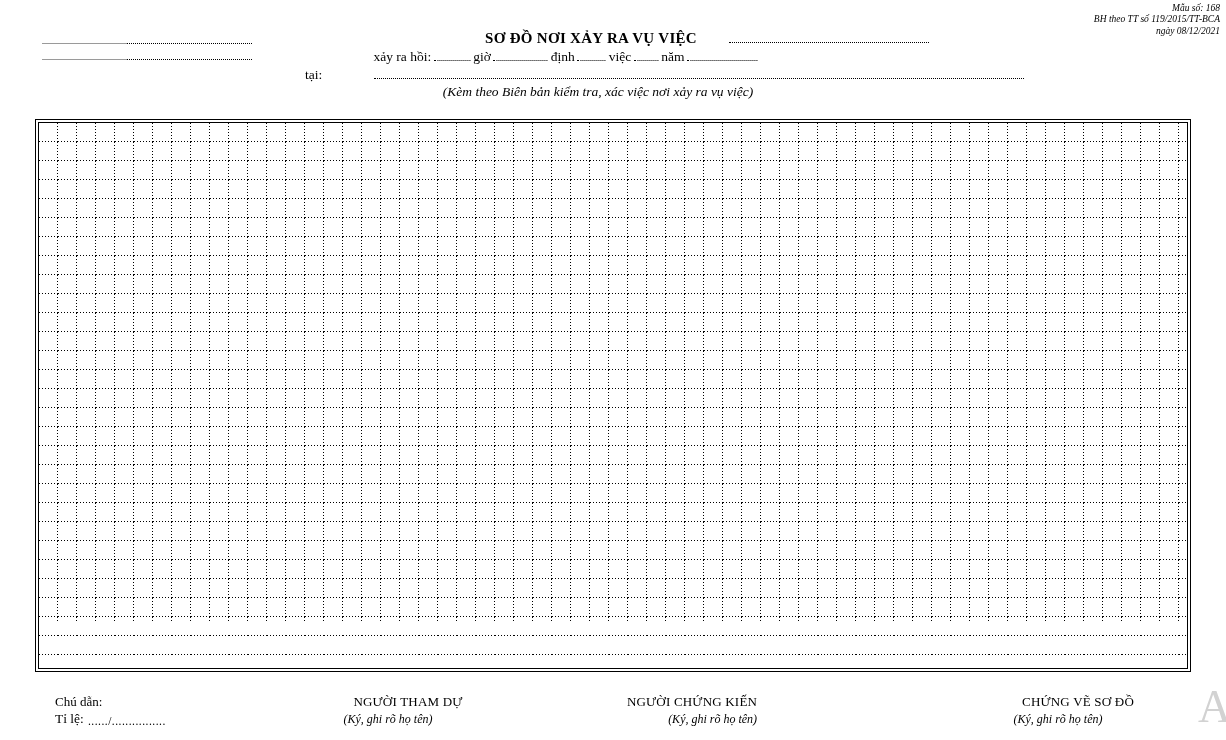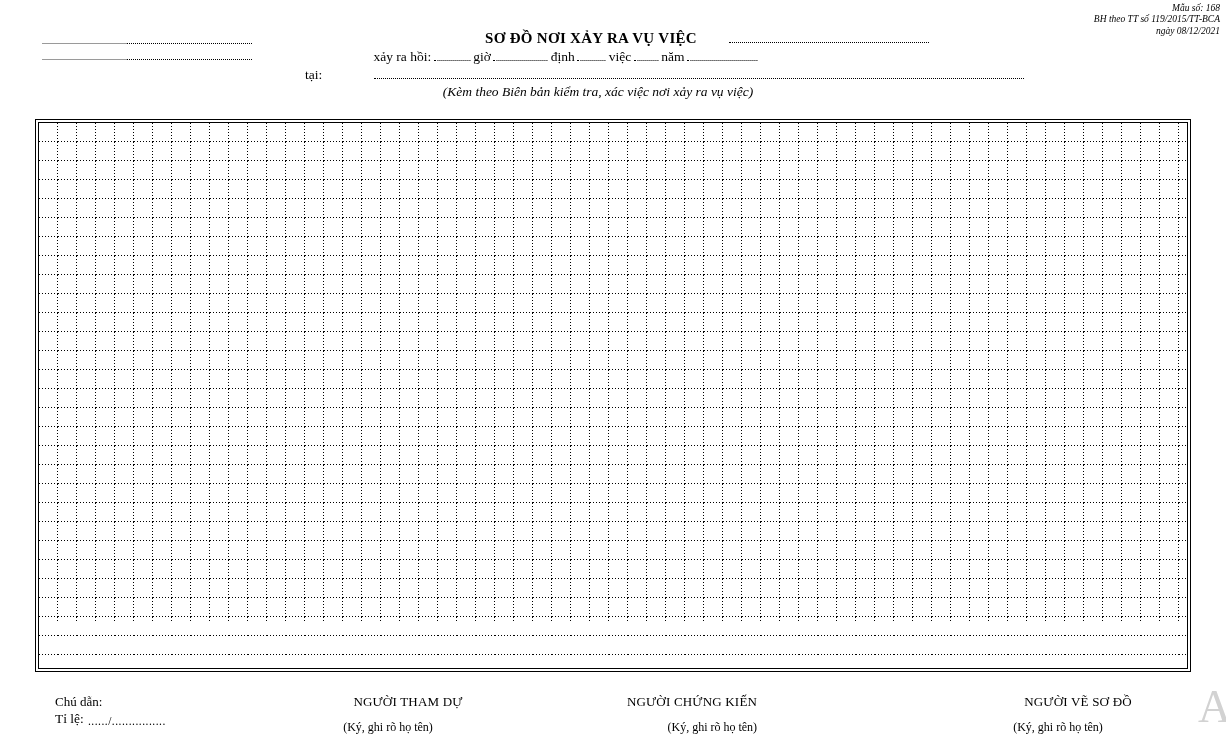--- a/index.html
+++ b/index.html
@@ -102,21 +102,21 @@
   }
   .scale-line .scale-value { font-size: 11.5px; margin-left: 4px; letter-spacing: 0.5px; }
 
   .sig-block {
     top: 694px;
     transform: translateX(-50%);
     text-align: center;
     white-space: nowrap;
   }
   .sig-title { font-size: 13px; letter-spacing: 0.2px; margin-left: 40px; }
-  .sig-note  { font-size: 12px; margin-top: 10px; }
+  .sig-note  { font-size: 12px; font-style: italic; margin-top: 2px; }
   .sig-1 { left: 388px; }
   .sig-2 { left: 672px; text-align: right; }
   .sig-3 { left: 1058px; }
 
   .watermark {
     left: 1198px; top: 684px;
     font-size: 46px;
     color: #d2d2d2;
     line-height: 1;
   }
@@ -192,17 +192,17 @@
   <div class="sig-title">NGƯỜI THAM DỰ</div>
   <div class="sig-note">(Ký, ghi rõ họ tên)</div>
 </div>
 
 <div class="abs sig-block sig-2">
   <div class="sig-title">NGƯỜI CHỨNG KIẾN</div>
   <div class="sig-note">(Ký, ghi rõ họ tên)</div>
 </div>
 
 <div class="abs sig-block sig-3">
-  <div class="sig-title">NGƯỜI VẼ SƠ ĐỒ</div>
+  <div class="sig-title">CHỨNG VẼ SƠ ĐỒ</div>
   <div class="sig-note">(Ký, ghi rõ họ tên)</div>
 </div>
 
 <div class="abs watermark">A</div>
 
 </body></html>

